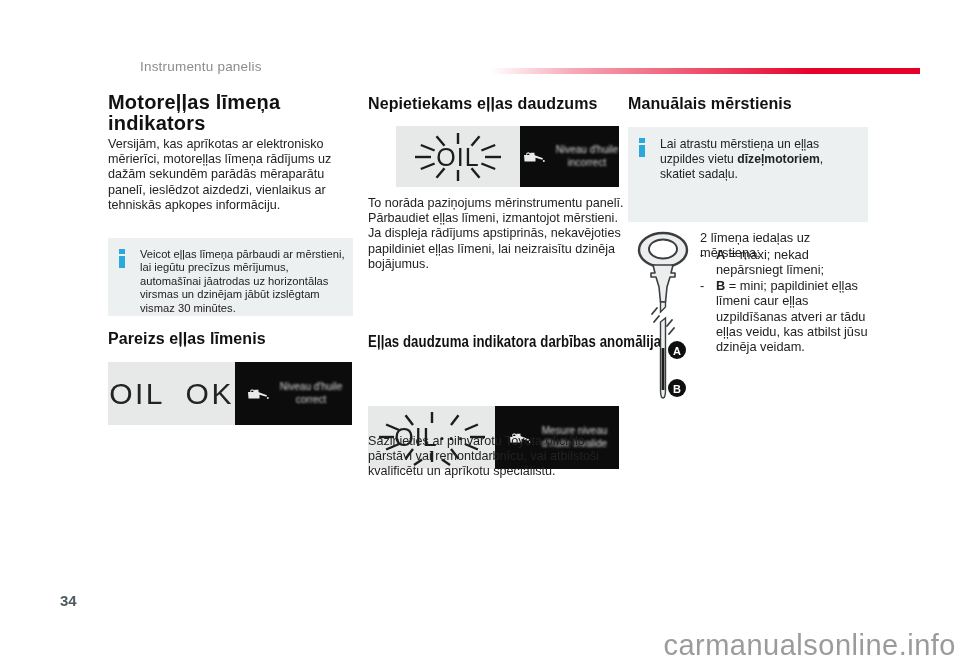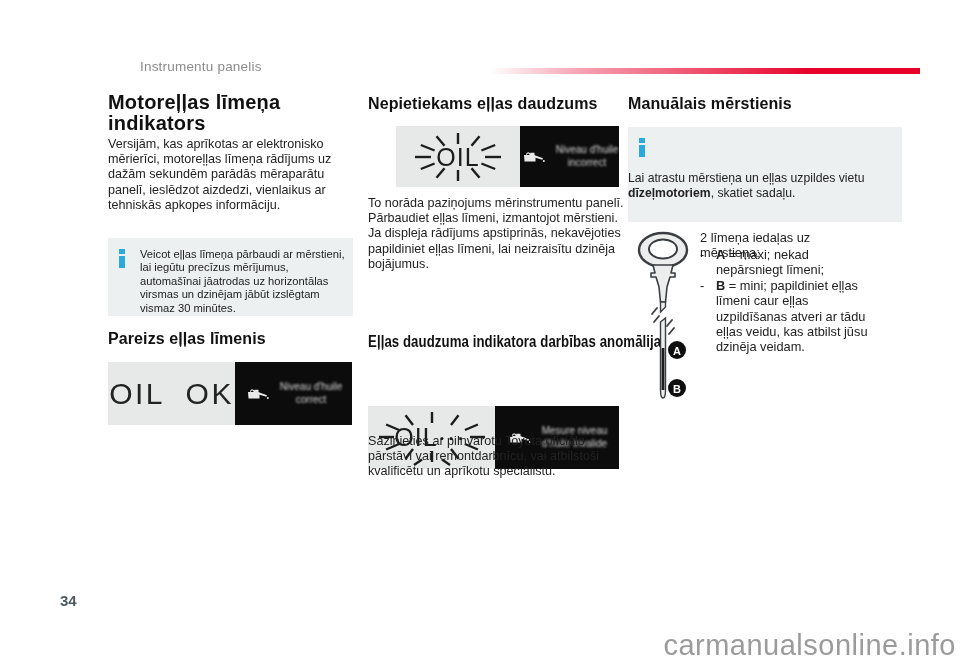--- a/index.html
+++ b/index.html
@@ -151,21 +151,21 @@
         <div>Mesure niveau</div>
         <div>d'huile invalide</div>
       </div>
     </div>
   </div>
 
   <p class="body" style="left:368px; top:434px; width:256px;">Sazinieties ar pilnvarotu Toyota oficiālo pārstāvi vai remontdarbnīcu, vai atbilstoši kvalificētu un aprīkotu speciālistu.</p>
 
   <h2 class="doc" style="left:628px; top:95px;">Manuālais mērstienis</h2>
 
-  <div class="infobox" style="left:628px; top:127px; width:274px; height:95px;flex-direction:column;">
+  <div class="infobox" style="left:628px; top:127px; width:240px; height:95px;">
     <span class="i-wrap">
       <svg width="7" height="19" viewBox="0 0 7 19">
           <rect x="0" y="0" width="6" height="5" fill="#2aa9dc"></rect>
           <rect x="0" y="7" width="6" height="12" fill="#2aa9dc"></rect>
         </svg>
     </span>
     <p style="font-size:12.2px; line-height:15px;"><span>Lai atrastu mērstieņa un eļļas uzpildes vietu </span><b>dīzeļmotoriem</b><span>, skatiet sadaļu.</span></p>
   </div>
 
   <svg class="dipstick" style="left:632px; top:230px;" width="70" height="176" viewBox="0 0 70 176">

